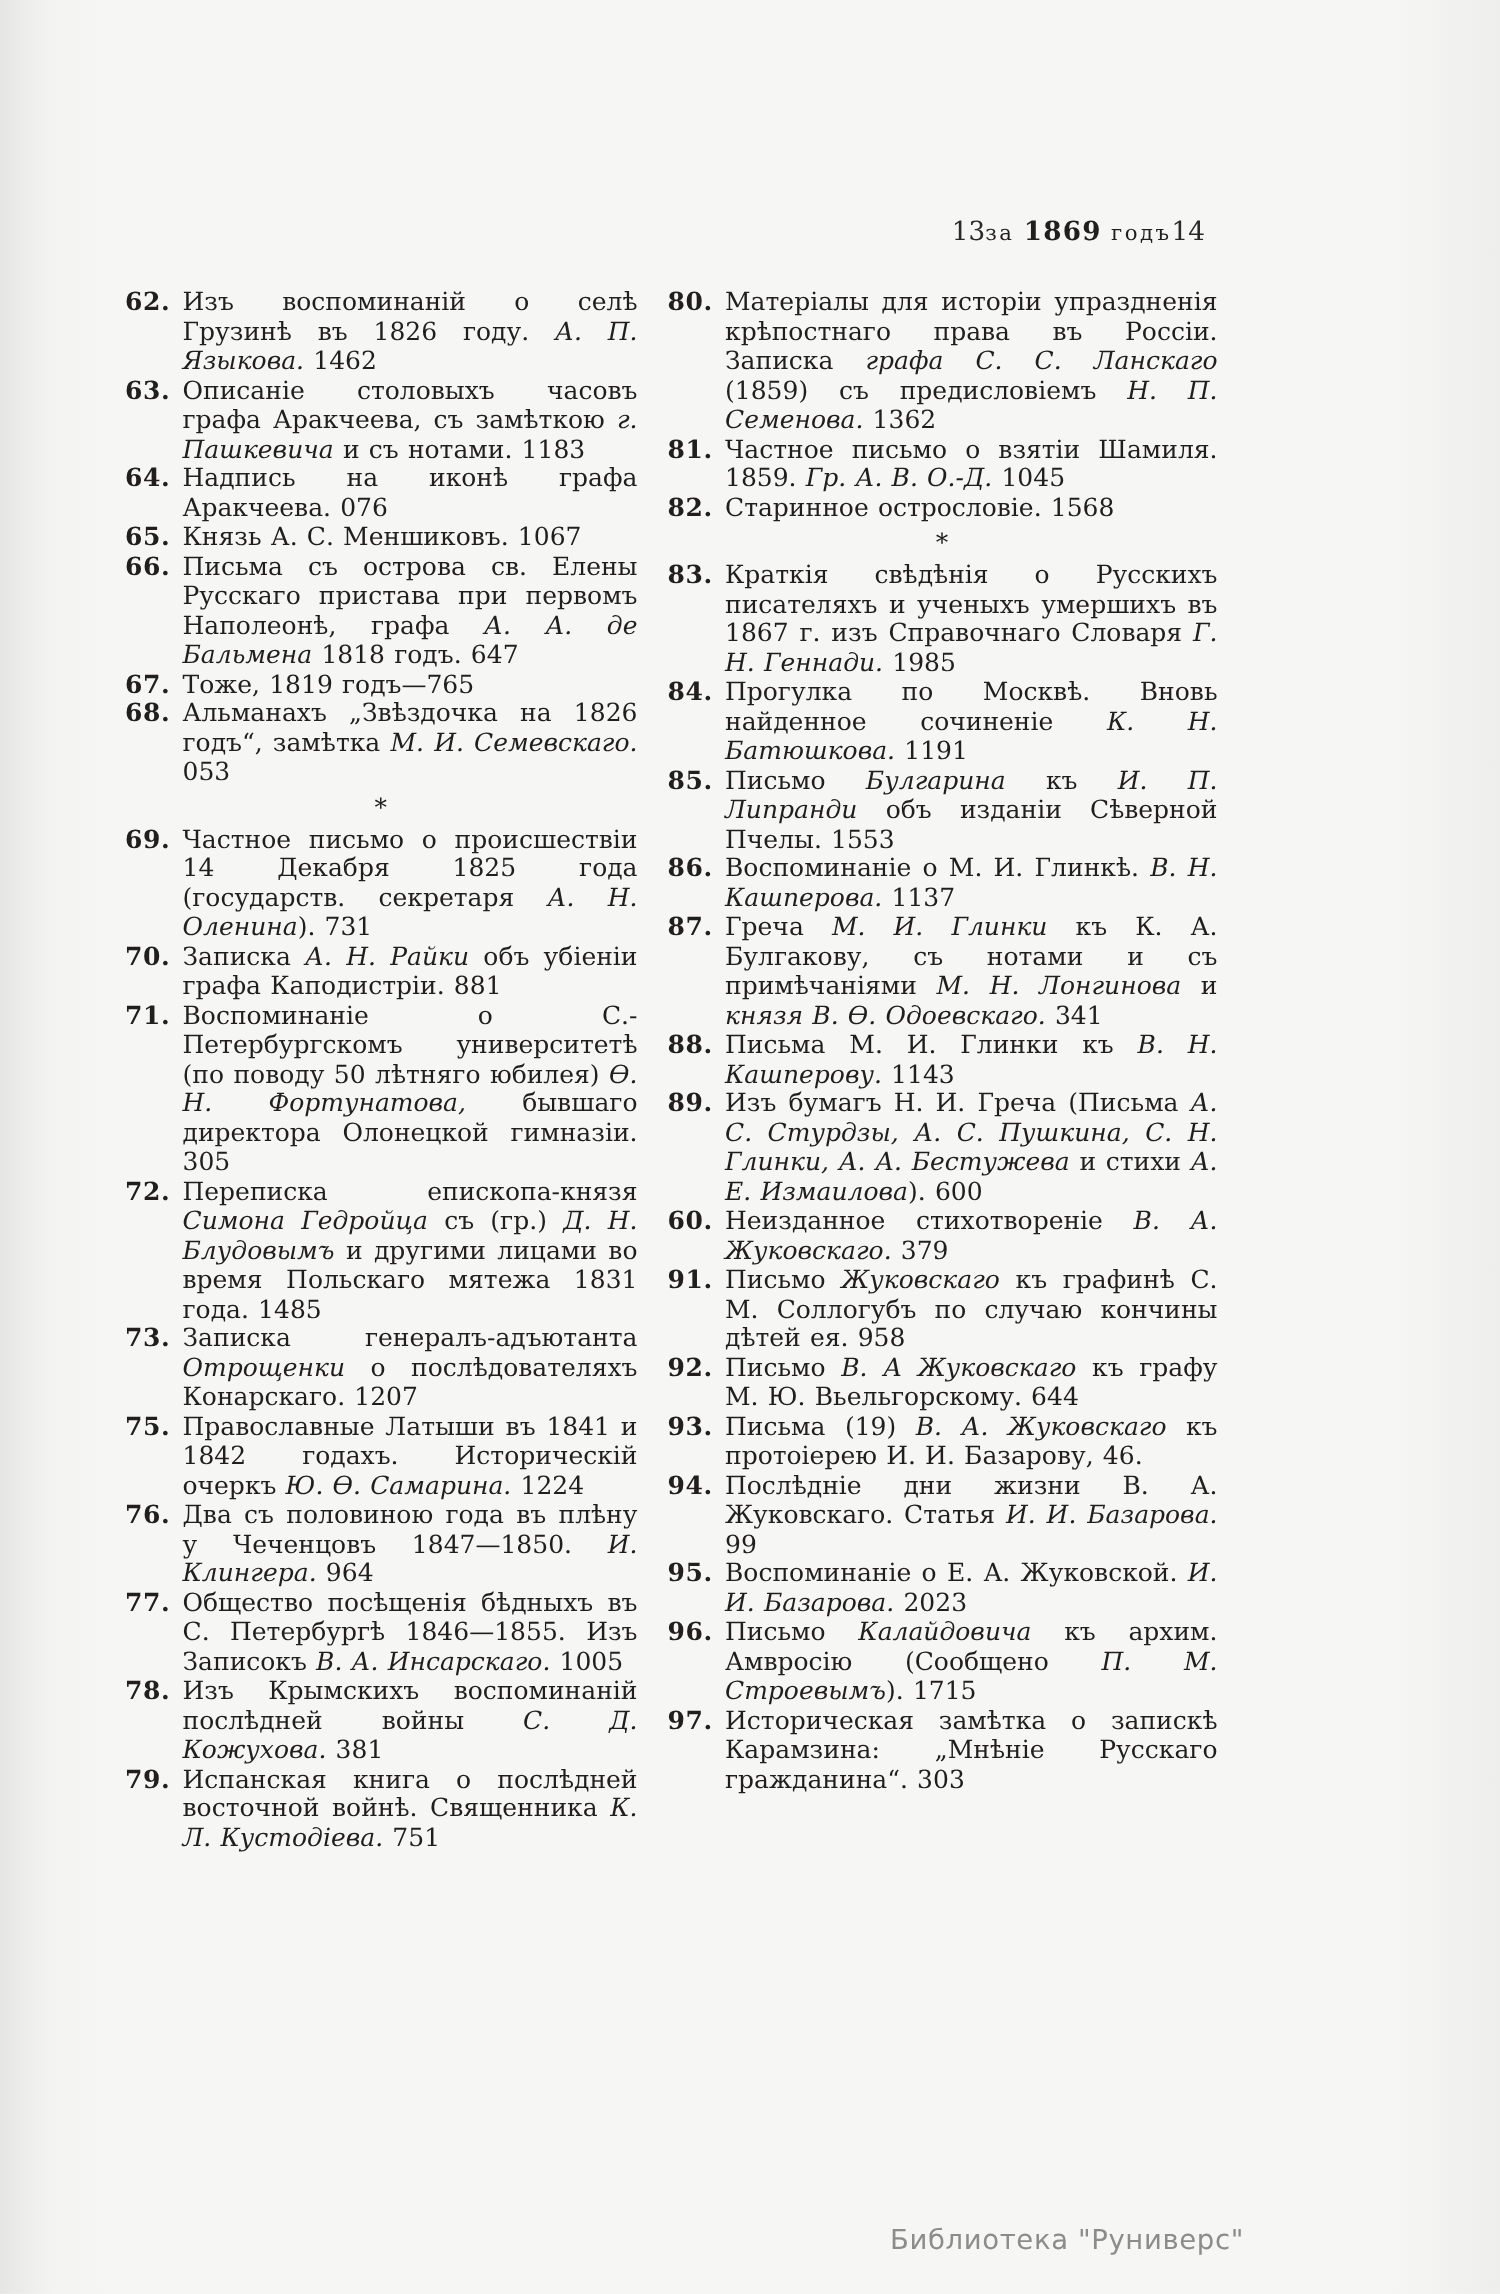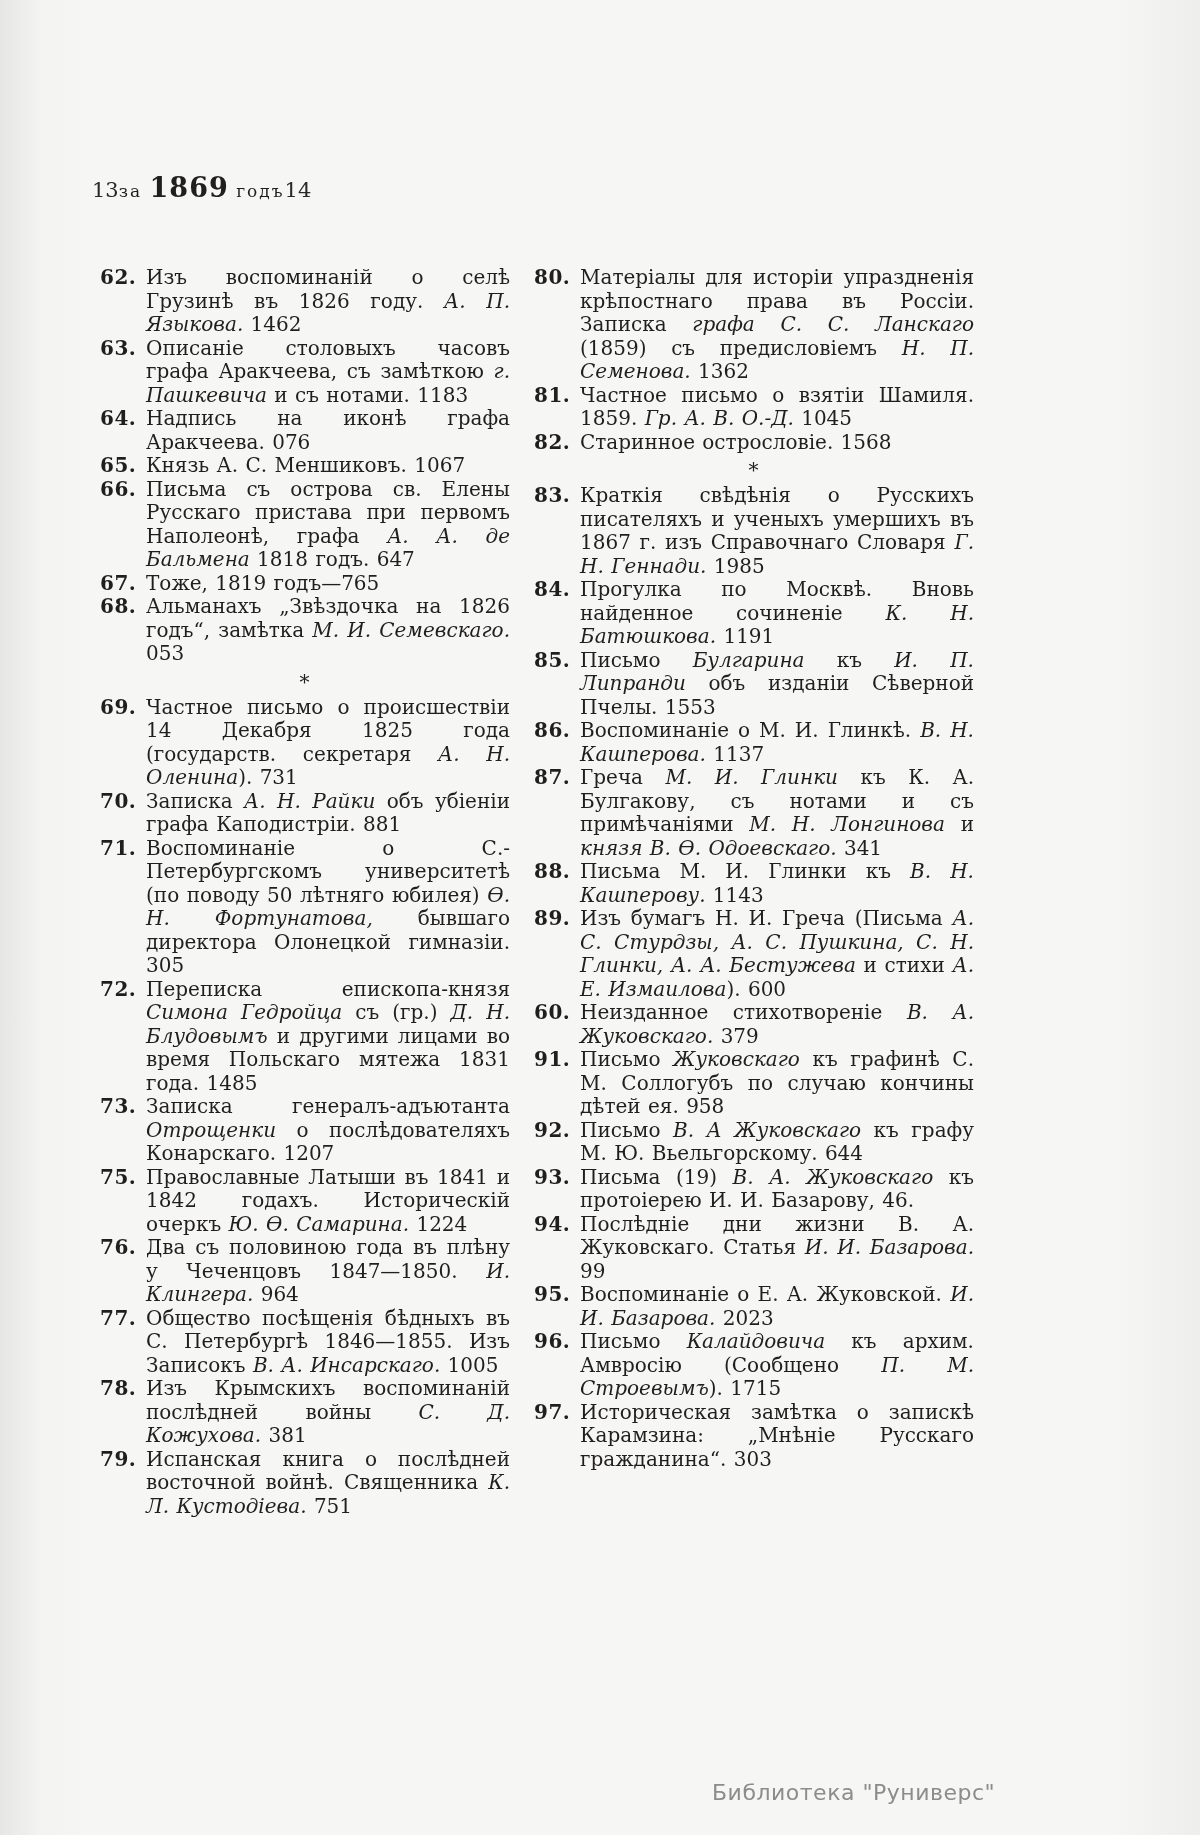--- a/index.html
+++ b/index.html
@@ -6,30 +6,30 @@
   body{
     width:1200px;height:1835px;position:relative;overflow:hidden;
     background:
       linear-gradient(90deg, #e6e6e4 0px, #f3f3f1 40px, #f6f6f4 90px, #f6f6f4 1110px, #eeeeec 1200px),
       #f5f5f3;
     font-family:"DejaVu Serif", serif;
     color:#201f1d;
   }
   .header{
     position:absolute;top:172px;left:92px;width:872px;
-    display:flex;justify-content:flex-start;align-items:baseline;
+    display:flex;justify-content:flex-end;align-items:baseline;
   }
   .pageno{font-size:21px;color:#2a2926;}
   .title{font-size:17px;letter-spacing:2px;white-space:nowrap;}
-  .title .year{font-size:27px;font-weight:bold;letter-spacing:1px;}
+  .title .year{font-size:21px;font-weight:bold;letter-spacing:1px;}
   .columns{
     position:absolute;top:230px;left:100px;width:874px;
     display:flex;gap:24px;
   }
-  .col{flex:0 0 auto;margin-top:36px;}
+  .col{flex:0 0 auto;}
   .col-left{width:410px;}
   .col-right{width:440px;}
   .entry{
     font-size:20px;line-height:23.5px;text-align:justify;
     padding-left:46px;word-spacing:1px;
   }
   .entry .num{
     display:inline-block;width:46px;margin-left:-46px;
     font-weight:bold;letter-spacing:0.5px;
   }

